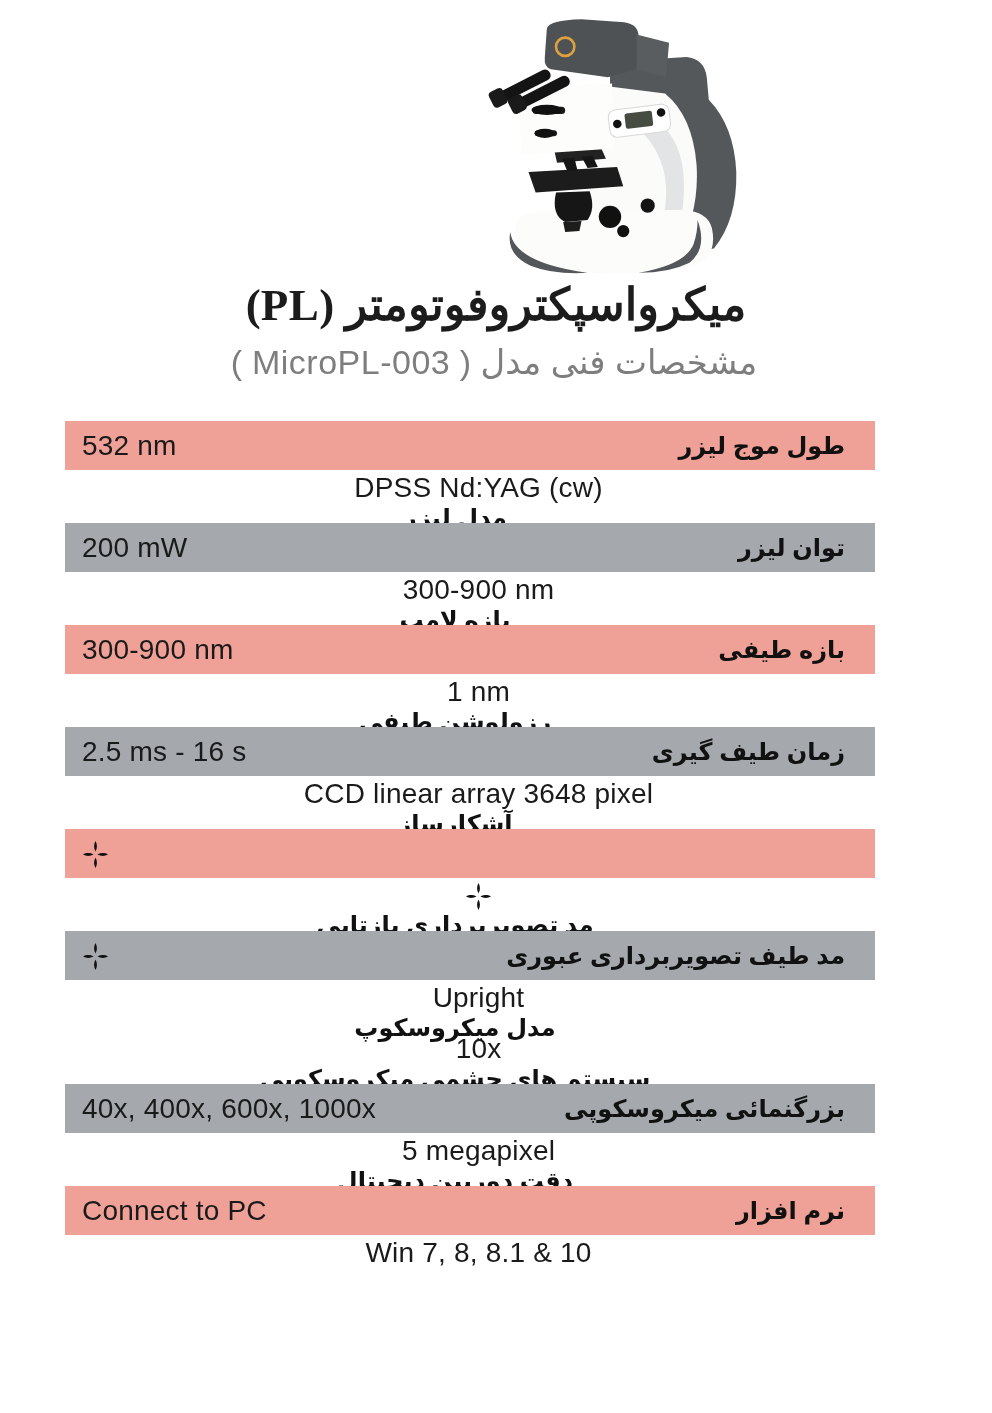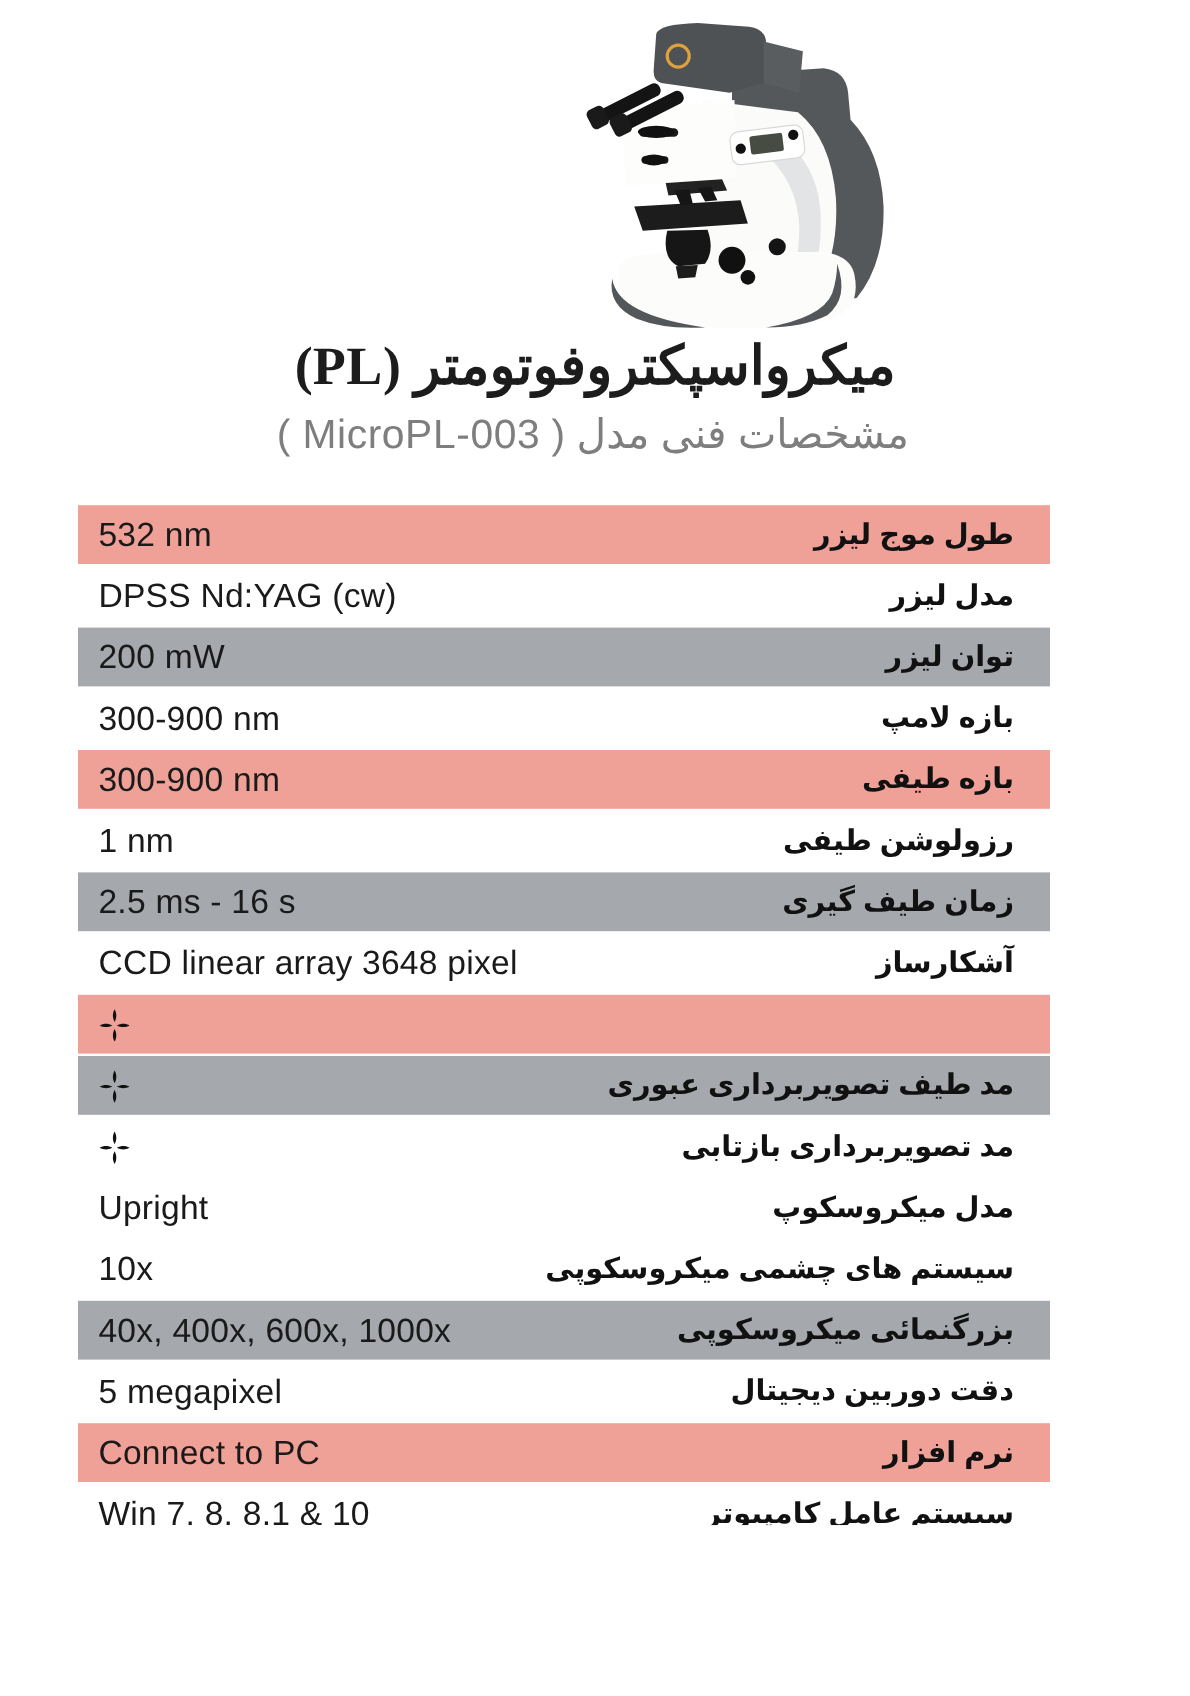--- a/index.html
+++ b/index.html
@@ -49,21 +49,21 @@
   .row {
     position: relative;
     height: 49px;
     margin-bottom: 2px;
     display: flex;
     align-items: center;
     justify-content: space-between;
   }
   .row.bg-salmon { background: var(--salmon); }
   .row.bg-gray   { background: var(--gray); }
-  .row.bg-white  { background: transparent; }
+  .row.bg-white  { background: transparent; flex-direction: column; }
   .value-cell {
     display: flex;
     align-items: center;
     padding-left: 17px;
     color: var(--value-text);
     font-size: 28px;
     letter-spacing: 0.2px;
     white-space: nowrap;
   }
   .check { display: inline-flex; margin-top: 2px; }
@@ -211,52 +211,52 @@
             <path d="M13.5 28 C11.7 24.8 11.5 21 13.5 17.4 C15.5 21 15.3 24.8 13.5 28 Z"></path>
             <path d="M1 14.5 C4.2 12.7 8 12.5 11.6 14.5 C8 16.5 4.2 16.3 1 14.5 Z"></path>
             <path d="M26 14.5 C22.8 16.3 19 16.5 15.4 14.5 C19 12.5 22.8 12.7 26 14.5 Z"></path>
           </g>
         </svg>
       </span>
       <span class="value"></span>
     </div>
   </div>
 
-  <div class="row bg-gray">
+  <div class="row bg-white">
     <div class="value-cell">
       <span class="check">
         <svg width="27" height="29" viewBox="0 0 27 29" aria-hidden="true">
           <g fill="#111111">
             <path d="M13.5 1 C15.3 4.2 15.5 8 13.5 11.6 C11.5 8 11.7 4.2 13.5 1 Z"></path>
             <path d="M13.5 28 C11.7 24.8 11.5 21 13.5 17.4 C15.5 21 15.3 24.8 13.5 28 Z"></path>
             <path d="M1 14.5 C4.2 12.7 8 12.5 11.6 14.5 C8 16.5 4.2 16.3 1 14.5 Z"></path>
             <path d="M26 14.5 C22.8 16.3 19 16.5 15.4 14.5 C19 12.5 22.8 12.7 26 14.5 Z"></path>
           </g>
         </svg>
       </span>
       <span class="value"></span>
     </div>
-    <div class="label">مد  طیف تصویربرداری عبوری</div>
-  </div>
-
-  <div class="row bg-white">
+    <div class="label">مد  تصویربرداری بازتابی</div>
+  </div>
+
+  <div class="row bg-gray">
     <div class="value-cell">
       <span class="check">
         <svg width="27" height="29" viewBox="0 0 27 29" aria-hidden="true">
           <g fill="#111111">
             <path d="M13.5 1 C15.3 4.2 15.5 8 13.5 11.6 C11.5 8 11.7 4.2 13.5 1 Z"></path>
             <path d="M13.5 28 C11.7 24.8 11.5 21 13.5 17.4 C15.5 21 15.3 24.8 13.5 28 Z"></path>
             <path d="M1 14.5 C4.2 12.7 8 12.5 11.6 14.5 C8 16.5 4.2 16.3 1 14.5 Z"></path>
             <path d="M26 14.5 C22.8 16.3 19 16.5 15.4 14.5 C19 12.5 22.8 12.7 26 14.5 Z"></path>
           </g>
         </svg>
       </span>
       <span class="value"></span>
     </div>
-    <div class="label">مد  تصویربرداری بازتابی</div>
+    <div class="label">مد  طیف تصویربرداری عبوری</div>
   </div>
 
   <div class="row bg-white">
     <div class="value-cell">
 
       <span class="value">Upright</span>
     </div>
     <div class="label">مدل میکروسکوپ</div>
   </div>
 

